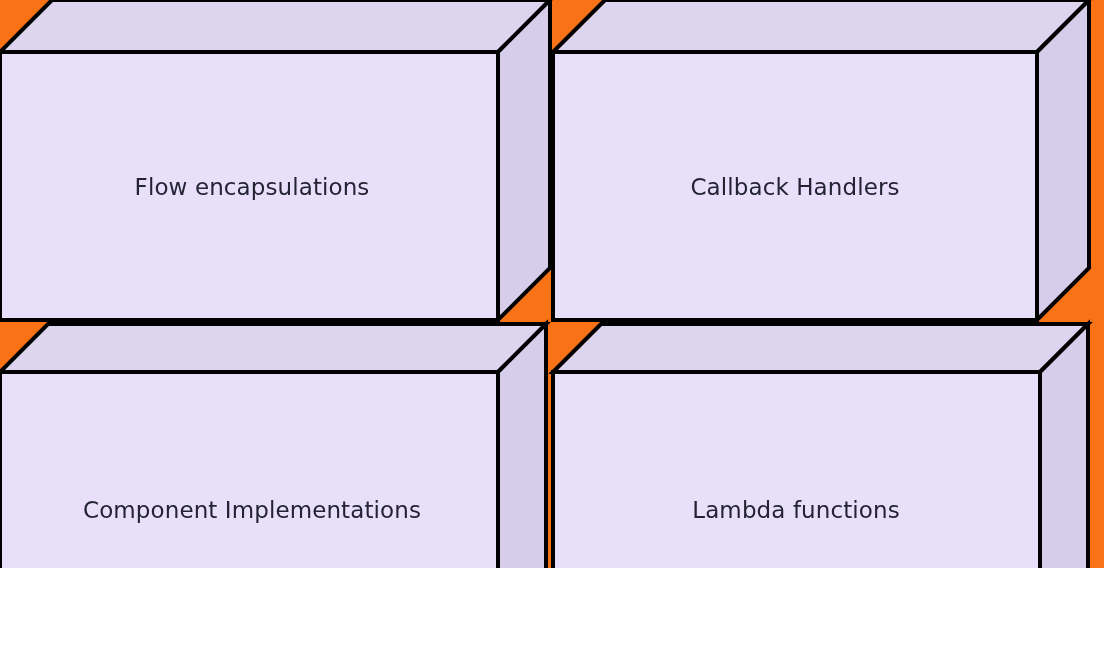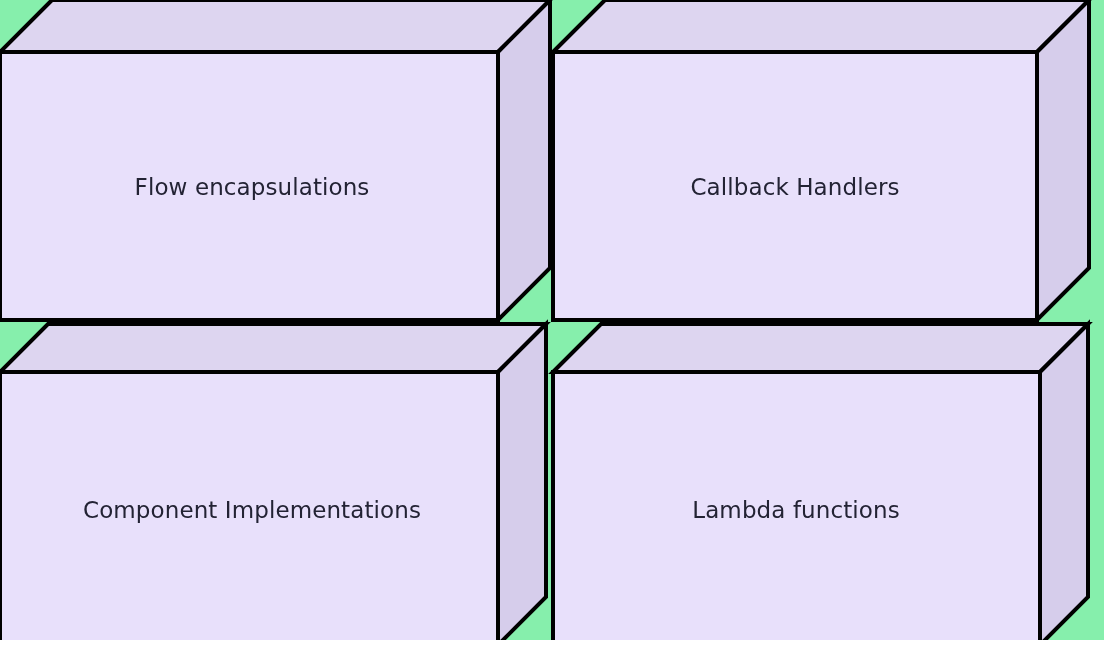--- a/index.html
+++ b/index.html
@@ -7,22 +7,22 @@
     margin: 0;
     padding: 0;
     background: #ffffff;
   }
   body {
     font-family: "DejaVu Sans", sans-serif;
   }
   #diagram-canvas {
     position: relative;
     width: 1104px;
-    height: 640px;
-    background: #86efac;
+    height: 568px;
+    background: #f97316;
     overflow: hidden;
   }
   #diagram-canvas > svg {
     position: absolute;
     top: 0;
     left: 0;
     display: block;
   }
   .box-label {
     font-family: "DejaVu Sans", sans-serif;

